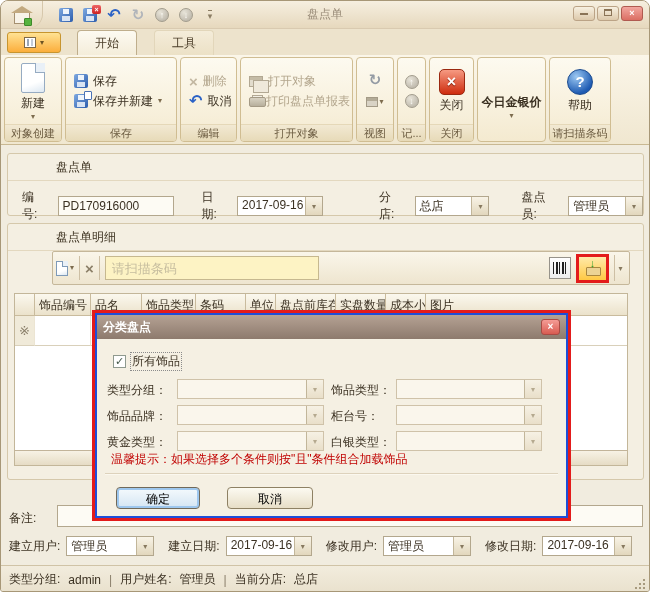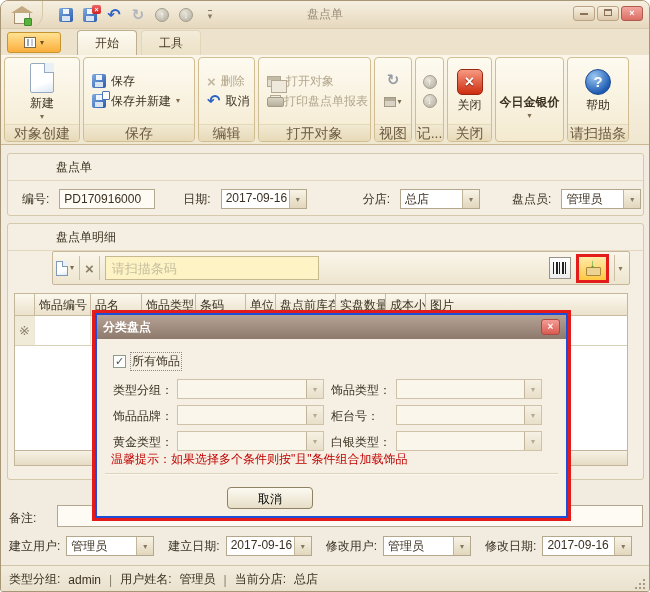--- a/index.html
+++ b/index.html
@@ -51,32 +51,32 @@
     display:flex; align-items:flex-end; padding-left:6px; }
   .appmenu { width:54px; height:21px; margin:0 16px 2px 0; border:1px solid #c7952f; border-radius:3px;
     background:linear-gradient(#ffe293,#fbae3c); display:flex; align-items:center; justify-content:center; gap:4px; }
   .icon-list { width:12px; height:11px; background:#fff; border:1px solid #7e6a49; position:relative; }
   .icon-list::before { content:""; position:absolute; left:2px; top:1px; bottom:1px; width:2px; background:#9aa7b8; }
   .icon-list::after  { content:""; position:absolute; left:6px; top:1px; bottom:1px; width:2px; background:#c3ccd8; }
   .appmenu .chev { font-size:8px; color:#6e5322; }
   .tab { padding:4px 17px 3px; border:1px solid transparent; border-bottom:none;
     border-radius:4px 4px 0 0; color:#4a3d28; }
   .tab.active { background:linear-gradient(#fdfaf1,#f4edda); border-color:#bfae8c; }
-  .tab.plain { border-color:#e2d6ba; background:linear-gradient(#f4ecd9,#ece1c6); margin-left:4px; }
+  .tab.plain { border-color:#e2d6ba; background:linear-gradient(#f4ecd9,#ece1c6); margin-left:17px; }
 
   
   .ribbon { position:absolute; left:0; top:54px; width:100%; height:90px;
     background:linear-gradient(#fbf6e9,#f0e7d0); border-bottom:1px solid #c9b892;
     display:flex; gap:3px; padding:2px 0 2px 3px; }
   .rgroup { border:1px solid #d0bd92; border-radius:4px; overflow:hidden;
     background:linear-gradient(#fdfaf0,#f4ead0); display:flex; flex-direction:column; }
   .rgroup .body { flex:1; display:flex; align-items:center; justify-content:center; padding:2px; }
-  .rgroup .band { height:17px; font-size:14px; color:#6a5a3f; text-align:center; line-height:16px;
+  .rgroup .band { height:17px; font-size:11px; color:#6a5a3f; text-align:center; line-height:16px;
     background:linear-gradient(#f2e9d3,#e7dab8); border-top:1px solid #e5d8b8; }
-  .g-new { width:76px; } .g-save { width:112px; } .g-edit { width:57px; } .g-open { width:113px; }
+  .g-new { width:58px; } .g-save { width:112px; } .g-edit { width:57px; } .g-open { width:113px; }
   .g-view { width:38px; } .g-rec { width:29px; } .g-close { width:45px; } .g-gold { width:69px; } .g-help { width:62px; }
   .bigbtn { display:flex; flex-direction:column; align-items:center; gap:2px; width:100%; }
   .icon-newpage { position:relative; width:24px; height:30px; background:linear-gradient(160deg,#ffffff 65%,#dde8f2);
     border:1px solid #96abc2; border-radius:2px; }
   .icon-newpage::after { content:""; position:absolute; top:-1px; right:-1px; width:9px; height:9px;
     background:#e9f0f7; border-left:1px solid #96abc2; border-bottom:1px solid #96abc2; }
   .chev-s { font-size:8px; color:#7d6c4e; line-height:6px; }
   .vrows { display:flex; flex-direction:column; justify-content:center; gap:3px; width:100%; padding-left:6px; }
   .rrow { display:flex; align-items:center; gap:5px; white-space:nowrap; }
   .rrow.disabled { color:#b3a68d; }
@@ -181,21 +181,21 @@
   .dlg-close { margin-left:auto; width:19px; height:16px; border:1px solid #a94b44; border-radius:3px;
     background:linear-gradient(#f49c95,#d95b51); color:#fff; font-size:10px; font-weight:bold;
     line-height:14px; text-align:center; }
   .dlg-body { position:absolute; left:0; right:0; top:24px; bottom:0; background:#f5f0e3; }
   .cb-row { position:absolute; left:16px; top:14px; display:flex; align-items:center; gap:5px; }
   .cbox { width:13px; height:13px; background:#fff; border:1px solid #8f9a8f; color:#44584a;
     font-size:11px; line-height:11px; text-align:center; font-weight:bold; }
   .cb-lbl { outline:1px dotted #8b8b8b; padding:0 1px; }
   .f-row { position:absolute; left:0; width:100%; height:20px; }
   .f-row1{top:40px;} .f-row2{top:66px;} .f-row3{top:92px;}
-  .fl1 { position:absolute; left:16px; top:3px; } .fl2 { position:absolute; left:234px; top:3px; }
+  .fl1 { position:absolute; left:10px; top:3px; } .fl2 { position:absolute; left:234px; top:3px; }
   .fs1 { position:absolute; left:80px; top:0; width:147px; }
   .fs2 { position:absolute; left:299px; top:0; width:146px; }
   .sel.dis { background:#faf6ec; border-color:#cfc2a9; }
   .sel.dis .drop { color:#b5a98f; background:linear-gradient(#f6f1e4,#e9dfc9); }
   .dlg-tip { position:absolute; left:14px; top:112px; color:#c00000; white-space:nowrap; }
   .dlg-sep { position:absolute; left:8px; right:8px; top:134px; border-top:1px solid #ddd2bc; border-bottom:1px solid #fbf8ef; }
   .dlg-btn { position:absolute; top:148px; height:22px; border-radius:4px; font:inherit; text-align:center; padding-top:3px; }
   .btn-ok { left:19px; width:84px; border:1px solid #70695a;
     background:linear-gradient(#f5fafd,#d4e5f3); box-shadow:inset 0 0 0 2px #9ec7ee; }
   .btn-cancel { left:130px; width:86px; border:1px solid #8e8164;
@@ -365,21 +365,21 @@
       </div>
       <div class="band">请扫描条码</div>
     </div>
 
   </div>
 
   <div class="gbox gbox1">
     <div class="cap">盘点单</div>
     <div class="fields">
       <span class="lbl" style="margin-right:10px;">编号:</span>
-      <input class="tinput" style="width: 96px; margin-right: 28px;" value="PD170916000">
+      <input class="tinput" style="width: 116px; margin-right: 28px;" value="PD170916000">
       <span style="margin-right:10px;">日期:</span>
       <div class="sel" style="width:86px; margin-right:56px;">
         <span class="txt">2017-09-16</span>
         <span class="drop">▾</span>
       </div>
       <span style="margin-right:10px;">分店:</span>
       <div class="sel" style="width:80px; margin-right:32px;">
         <span class="txt">总店</span>
         <span class="drop">▾</span>
       </div>
@@ -531,18 +531,19 @@
           </div>
           <span class="fl2">白银类型：</span>
           <div class="sel dis fs2">
             <span class="txt"></span>
             <span class="drop">▾</span>
           </div>
         </div>
 
         <div class="dlg-tip">温馨提示：如果选择多个条件则按"且"条件组合加载饰品</div>
         <div class="dlg-sep"></div>
+        <button class="dlg-btn btn-ok">确定</button>
         <button class="dlg-btn btn-cancel">取消</button>
       </div>
     </div>
   </div>
 
 </div>
 
 </body></html>

